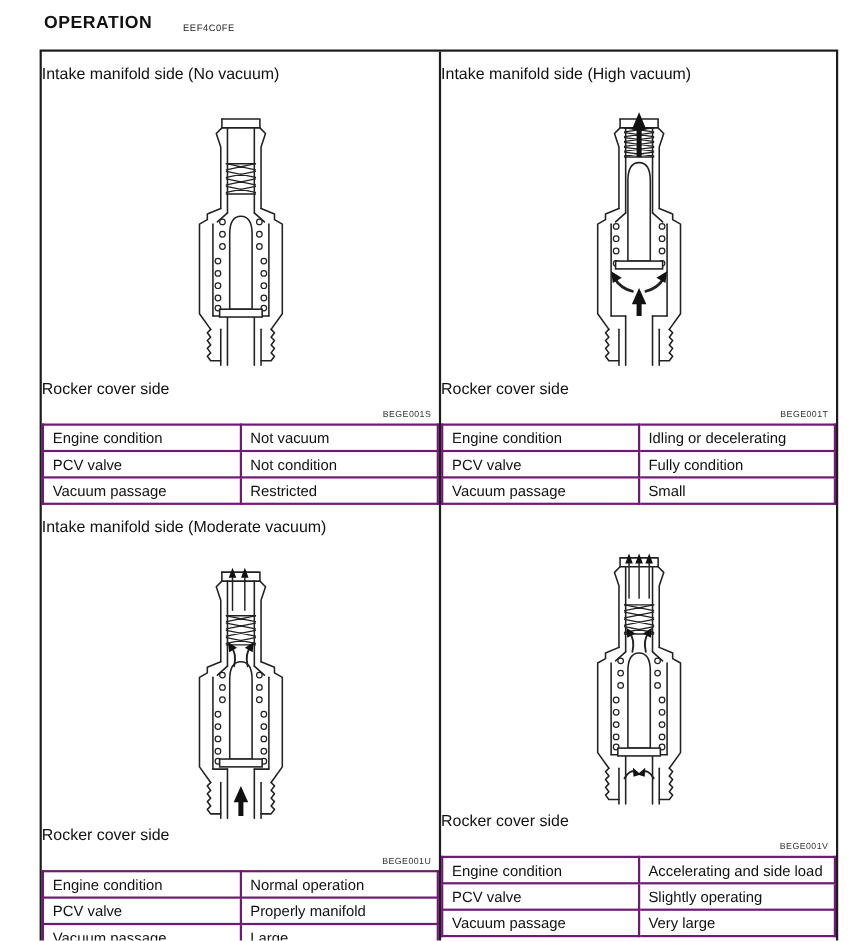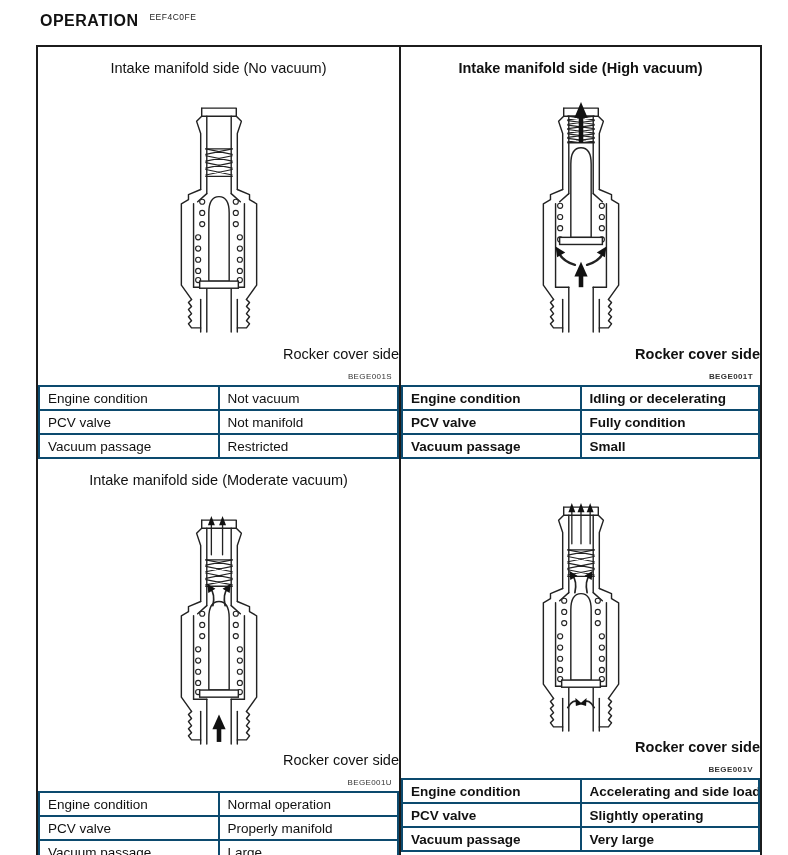--- a/index.html
+++ b/index.html
@@ -1,38 +1,38 @@
 <!DOCTYPE html>
 <html><head>
 <meta charset="utf-8">
 <style>
   html,body{margin:0;padding:0;}
   body{
     width:788px;height:855px;background:#fff;color:#111;
     font-family:"Liberation Sans", sans-serif;position:relative;overflow:hidden;
   }
-  .header{position:absolute;left:40px;top:12px;display:flex;align-items:flex-start;gap:11px;}
+  .header{position:absolute;left:40px;top:12px;display:flex;align-items:flex-end;gap:28px;}
   .doc-title{font-size:16px;font-weight:bold;letter-spacing:.5px;}
   .doc-code{font-size:8.5px;letter-spacing:.5px;color:#222;}
   .sheet{
     position:absolute;left:36px;top:45px;width:726px;
     border:2px solid #1c1c1c;box-sizing:border-box;background:#fff;
   }
   .grid{display:grid;grid-template-columns:1fr 1fr;}
   .quad{box-sizing:border-box;}
-  .quad.rightcol{border-left:2px solid #1c1c1c;font-weight:bold;}
+  .quad.rightcol{border-left:2px solid #1c1c1c;}
   .diagram{position:relative;height:325px;}
   .quad.bottomrow .diagram{height:319px;}
-  .diag-title{text-align:center;margin-top:13px;font-size:14.5px;}
+  .diag-title{text-align:left;margin-top:13px;font-size:14.5px;}
   svg.valve{position:absolute;left:50%;top:40px;transform:translateX(-50%);}
-  .rocker{position:absolute;left:0;right:0;bottom:23px;text-align:right;font-size:14.5px;}
+  .rocker{position:absolute;left:0;right:0;bottom:23px;text-align:left;font-size:14.5px;}
   .figcode{position:absolute;right:7px;bottom:4px;font-size:8px;letter-spacing:.4px;color:#333;}
   table.spec{width:100%;border-collapse:collapse;table-layout:fixed;}
   table.spec td{
-    border:2px solid #0c4a6e;height:24px;box-sizing:border-box;
+    border:2px solid #701a75;height:24px;box-sizing:border-box;
     font-size:13.5px;padding:1px 6px 1px 8px;white-space:nowrap;overflow:hidden;
   }
   .ln{stroke:#222;fill:none;stroke-linecap:round;}
 </style>
 </head>
 <body>
 
 <div class="header">
   <span class="doc-title">OPERATION</span>
   <span class="doc-code">EEF4C0FE</span>
@@ -94,21 +94,21 @@
         <div class="figcode">BEGE001S</div>
       </div>
       <table class="spec">
         <tbody>
             <tr>
           <td>Engine condition</td>
           <td>Not vacuum</td>
             </tr>
         <tr>
           <td>PCV valve</td>
-          <td>Not manifold</td>
+          <td>Not condition</td>
             </tr>
         <tr>
           <td>Vacuum passage</td>
           <td>Restricted</td>
             </tr>
       </tbody>
         </table>
     </div>
 
     <div class="quad toprow rightcol">

